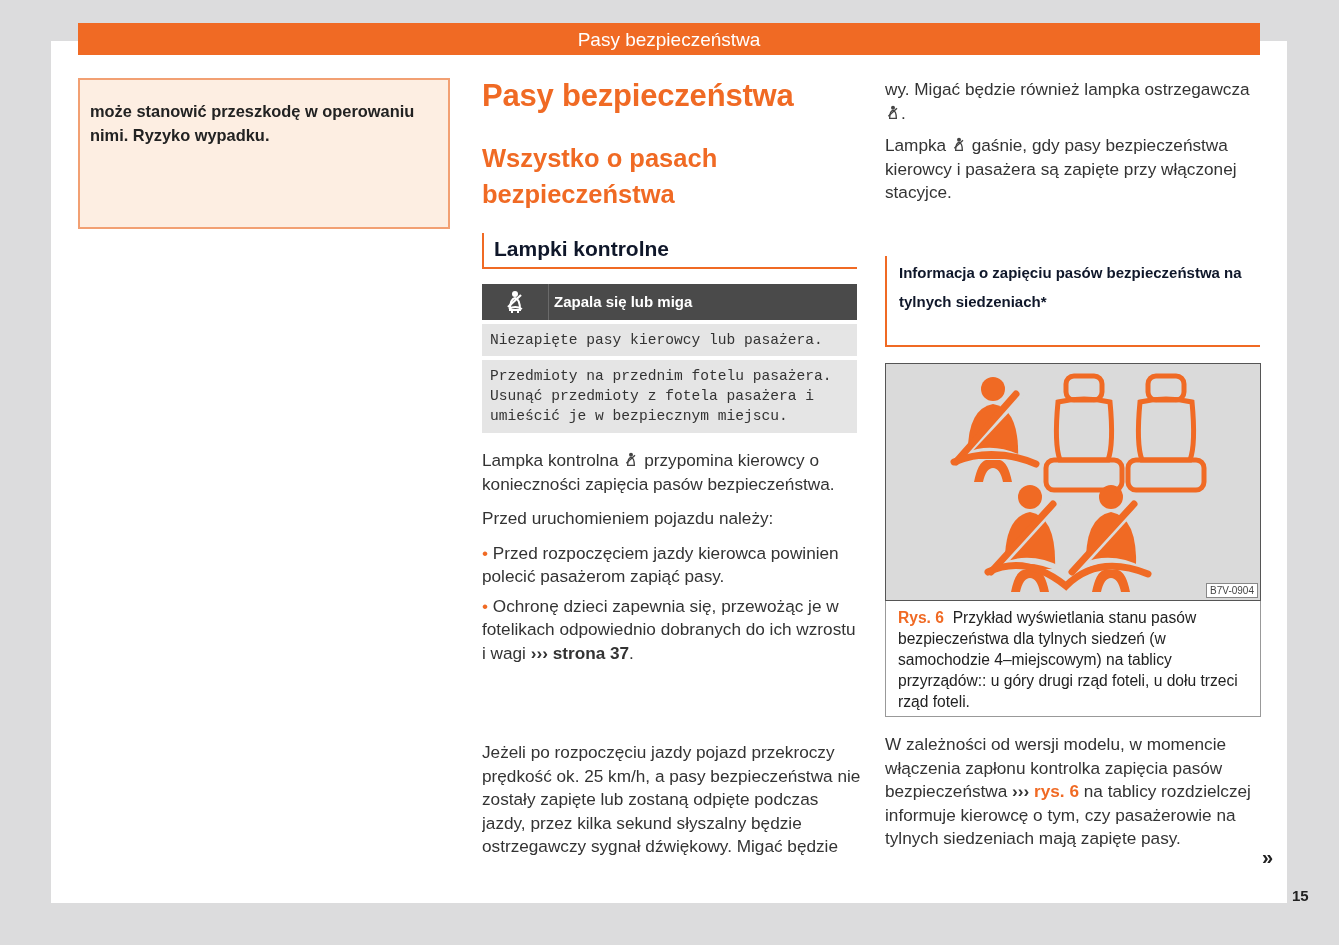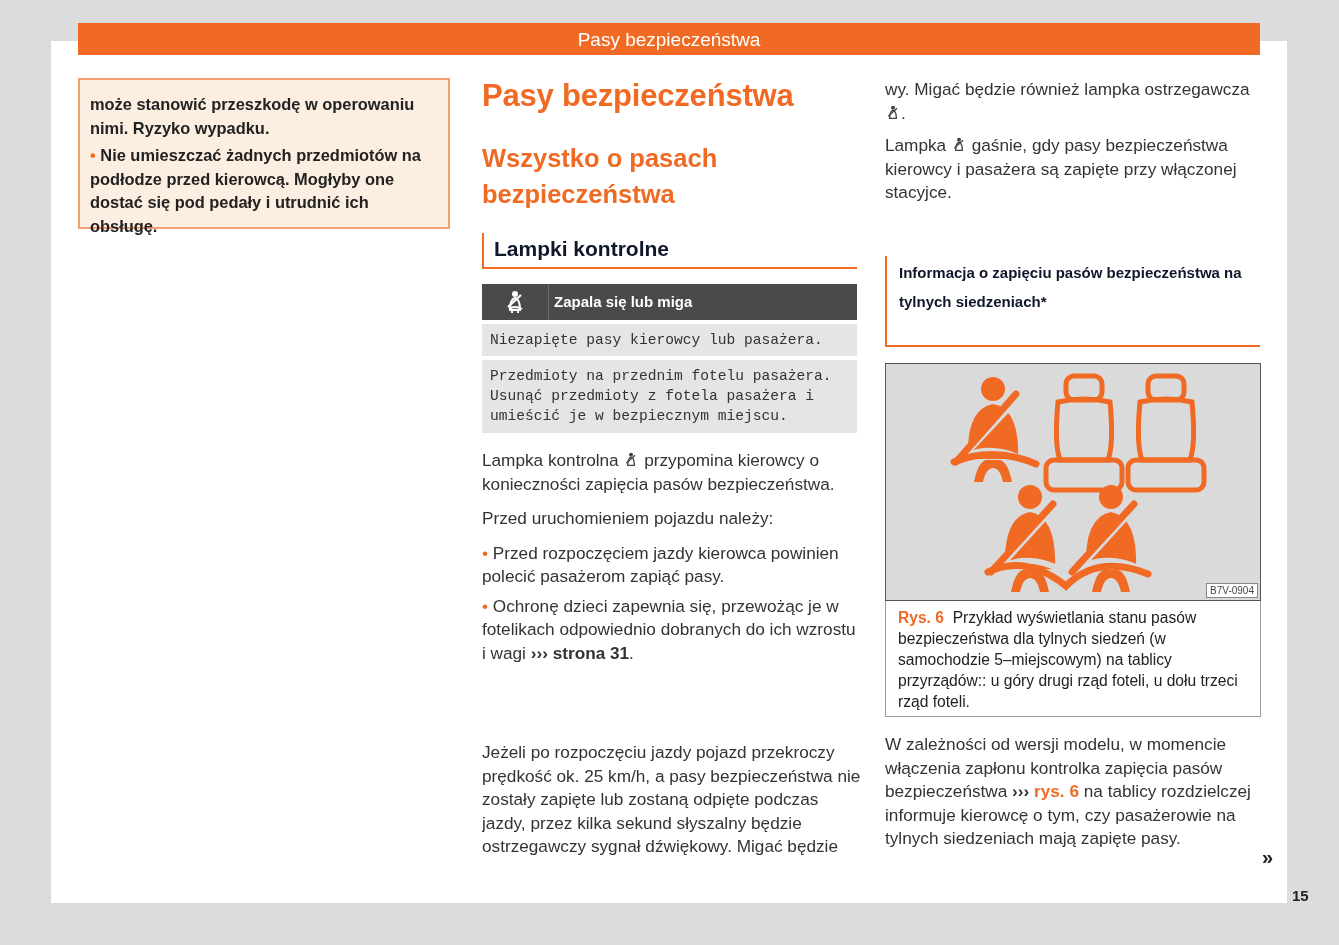--- a/index.html
+++ b/index.html
@@ -2,21 +2,21 @@
 <html><head>
 <meta charset="utf-8">
 <style>
   html,body{margin:0;padding:0;}
   body{width:1339px;height:945px;background:#dcdcdd;position:relative;overflow:hidden;
        font-family:"DejaVu Sans","Liberation Sans",sans-serif;color:#2b2b2b;}
   .page{position:absolute;left:51px;top:41px;width:1236px;height:862px;background:#ffffff;}
   .topbar{position:absolute;left:78px;top:23px;width:1182px;height:32px;background:#f06a24;
           color:#fff;font-size:19px;text-align:center;line-height:33px;font-family:"Liberation Sans",sans-serif;}
   .warn{position:absolute;left:78px;top:78px;width:372px;height:151px;border:2px solid #f2a073;
-        background:#fdeee2;box-sizing:border-box;padding:13px 10px 0 10px;font-size:16.4px;line-height:23.5px;
+        background:#fdeee2;box-sizing:border-box;padding:20px 10px 0 10px;font-size:16.4px;line-height:23.5px;
         font-family:"Liberation Sans",sans-serif;color:#222;font-weight:bold;}
   .warn p{margin:0 0 4px 0;}
   .bullet{color:#f06a24;}
   .h1{position:absolute;left:482px;top:78px;font-family:"Liberation Sans",sans-serif;font-weight:bold;
       font-size:31px;color:#f06a24;letter-spacing:-0.2px;}
   .h2{position:absolute;left:482px;top:140px;width:370px;font-family:"Liberation Sans",sans-serif;font-weight:bold;
       font-size:25.5px;line-height:36px;color:#f06a24;}
   .h3box{position:absolute;border-left:2px solid #f06a24;border-bottom:2px solid #f06a24;box-sizing:border-box;
          font-family:"Liberation Sans",sans-serif;font-weight:bold;color:#0f172a;}
   .h3a{left:482px;top:233px;width:375px;height:36px;padding-left:10px;font-size:21px;line-height:32px;}
@@ -55,21 +55,20 @@
 <body>
 
 <div class="page"></div>
 
 <div class="topbar">
   <span>Pasy bezpieczeństwa</span>
 </div>
 
 <div class="warn">
   <p>może stanowić przeszkodę w operowaniu nimi. Ryzyko wypadku.</p>
-  <p><span class="bullet">•</span> <span>Nie umieszczać żadnych przedmiotów na podłodze przed kierowcą. Mogłyby one dostać się pod pedały i utrudnić ich obsługę.</span></p>
 </div>
 
 <div class="h1">Pasy bezpieczeństwa</div>
 <div class="h2">Wszystko o pasach bezpieczeństwa</div>
 <div class="h3box h3a">
   <span>Lampki kontrolne</span>
 </div>
 
 <div class="tbl-head">
   <div class="ic">
@@ -87,21 +86,21 @@
 <div class="tbl-row r2">Przedmioty na przednim fotelu pasażera. Usunąć przedmioty z fotela pasażera i umieścić je w bezpiecznym miejscu.</div>
 
 <div class="body b-left">
   <p><span>Lampka kontrolna</span> <svg class="inl" viewBox="0 0 22 24">
         <circle cx="11" cy="4" r="3" fill="#444"></circle>
         <path d="M6 20 Q6 9 11 8 Q16 9 16 20 Z" fill="none" stroke="#444" stroke-width="2"></path>
         <line x1="4" y1="17" x2="17" y2="5" stroke="#444" stroke-width="2"></line>
       </svg> <span>przypomina kierowcy o konieczności zapięcia pasów bezpieczeństwa.</span></p>
   <p>Przed uruchomieniem pojazdu należy:</p>
   <div class="li"><span class="bullet">•</span> <span>Przed rozpoczęciem jazdy kierowca powinien polecić pasażerom zapiąć pasy.</span></div>
-  <div class="li"><span class="bullet">•</span> <span>Ochronę dzieci zapewnia się, przewożąc je w fotelikach odpowiednio dobranych do ich wzrostu i wagi</span> <span class="arrows">›››</span> <span class="ref">strona 31</span>.</div>
+  <div class="li"><span class="bullet">•</span> <span>Ochronę dzieci zapewnia się, przewożąc je w fotelikach odpowiednio dobranych do ich wzrostu i wagi</span> <span class="arrows">›››</span> <span class="ref">strona 37</span>.</div>
 </div>
 
 <div class="body b-left2" style="height:120px;overflow:hidden;">
   <span>Jeżeli po rozpoczęciu jazdy pojazd przekroczy prędkość ok. 25 km/h, a pasy bezpieczeństwa nie zostały zapięte lub zostaną odpięte podczas jazdy, przez kilka sekund słyszalny będzie ostrzegawczy sygnał dźwiękowy. Migać będzie również lampka ostrzegawcza</span>
 </div>
 
 <div class="body b-right">
   <p style="margin-bottom:9px;">wy. Migać będzie również lampka ostrzegawcza <svg class="inl" viewBox="0 0 22 24">
         <circle cx="11" cy="4" r="3" fill="#444"></circle>
         <path d="M6 20 Q6 9 11 8 Q16 9 16 20 Z" fill="none" stroke="#444" stroke-width="2"></path>
@@ -168,21 +167,21 @@
         <path d="M254 38 Q250 80 256 96 L304 96 Q310 80 306 38 Q280 32 254 38 Z"></path>
         <rect x="242" y="96" width="76" height="30" rx="8"></rect>
       </g>
     </g>
   </svg>
   <div class="figcode">B7V-0904</div>
 </div>
 
 <div class="caption">
   <span class="rys">Rys. 6</span>&nbsp;
-  <span>Przykład wyświetlania stanu pasów bezpieczeństwa dla tylnych siedzeń (w samochodzie 5–miejscowym) na tablicy przyrządów:: u góry drugi rząd foteli, u dołu trzeci rząd foteli.</span>
+  <span>Przykład wyświetlania stanu pasów bezpieczeństwa dla tylnych siedzeń (w samochodzie 4–miejscowym) na tablicy przyrządów:: u góry drugi rząd foteli, u dołu trzeci rząd foteli.</span>
 </div>
 
 <div class="body b-right2">
   <span>W zależności od wersji modelu, w momencie włączenia zapłonu kontrolka zapięcia pasów bezpieczeństwa</span>
   <span class="arrows">›››</span>
   <span class="ref-o">rys. 6</span>
   <span>na tablicy rozdzielczej informuje kierowcę o tym, czy pasażerowie na tylnych siedzeniach mają zapięte pasy.</span>
 </div>
 
 <div class="cont">»</div>

